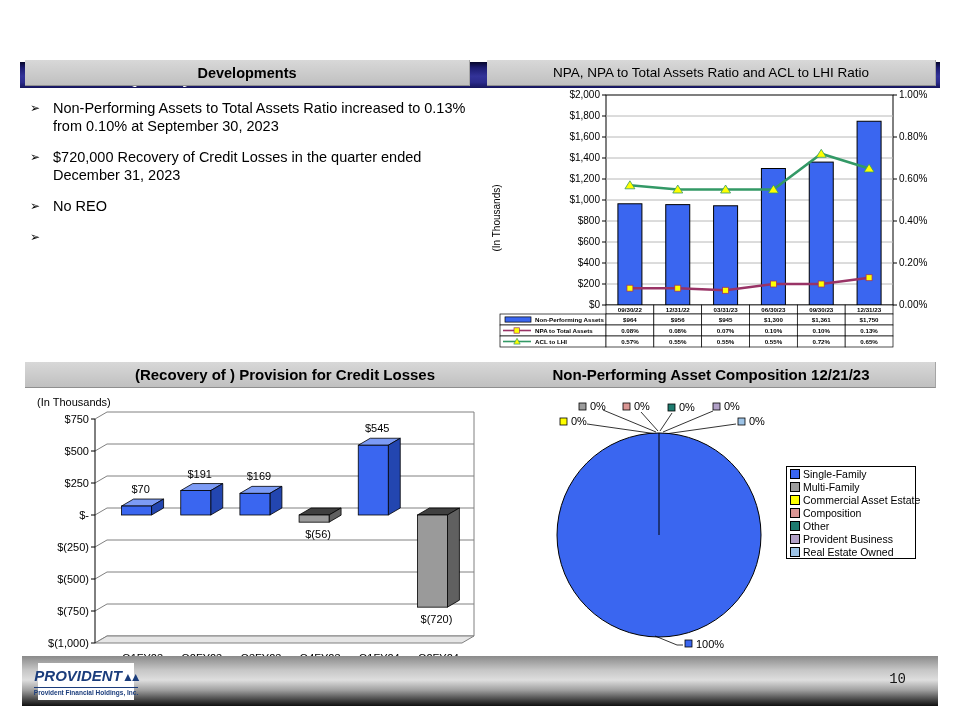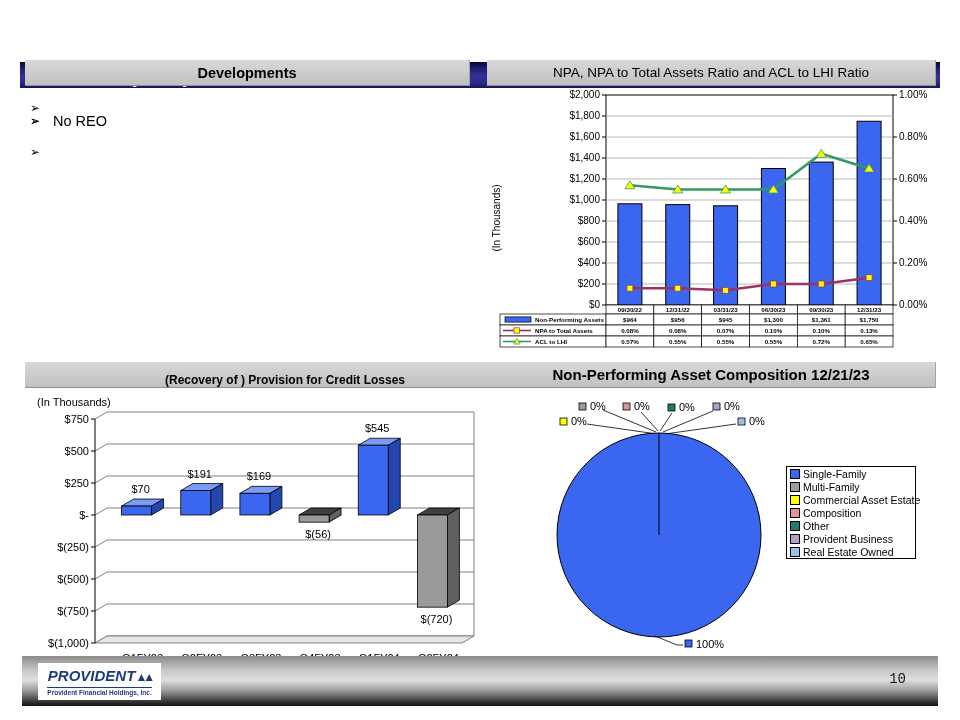--- a/index.html
+++ b/index.html
@@ -8,36 +8,36 @@
   .title-bar{position:absolute;left:20px;top:14px;width:920px;height:26px;box-sizing:border-box;
     background:linear-gradient(180deg,#05052a 0%,#1c1c70 22%,#333399 55%,#2b2b8c 78%,#15155a 100%);
     display:flex;align-items:center;padding-left:38px;margin-top:48px;}
   .title-text{color:#ffffff;font-size:22px;letter-spacing:.5px;}
   .hdr{position:absolute;height:26px;box-sizing:border-box;
     background:linear-gradient(180deg,#d8d8d8,#c0c0c0);
     border-bottom:1px solid #8f8f8f;border-right:1px solid #a5a5a5;
     display:flex;align-items:center;justify-content:center;color:#000;}
   #hdr-dev{left:25px;top:60px;width:445px;font-weight:bold;font-size:14.5px;}
   #hdr-npa{left:487px;top:60px;width:449px;font-weight:normal;font-size:13.5px;}
-  #hdr-prov{left:25px;top:362px;width:521px;font-weight:bold;font-size:12px;align-items:flex-end;}
+  #hdr-prov{left:25px;top:362px;width:521px;font-weight:bold;font-size:15px;}
   #hdr-comp{left:487px;top:362px;width:449px;font-weight:bold;font-size:15px;}
   .bullets{position:absolute;left:30px;top:100px;width:448px;list-style:none;margin:0;padding:0;}
   .bullets li{position:relative;padding-left:23px;margin-bottom:13px;
     font-size:14.5px;line-height:1.24;color:#000;}
   .bullets .arrow{position:absolute;left:0;top:1px;font-size:12px;color:#000;}
   #npa-svg{position:absolute;left:486px;top:88px;}
   #prov-svg{position:absolute;left:25px;top:390px;}
   #pie-svg{position:absolute;left:487px;top:393px;}
   #pie-legend{position:absolute;left:786px;top:466px;width:130px;background:#fff;
     border:1.5px solid #000;padding:0 3px;box-sizing:border-box;}
   .leg-row{display:flex;align-items:center;height:13px;font-size:10.5px;color:#000;white-space:nowrap;}
   .leg-sw{width:8px;height:8px;border:1px solid #000;margin-right:3px;flex:none;}
   .footer{position:absolute;left:22px;top:656px;width:916px;height:50px;
     background:linear-gradient(180deg,#8a8a8a 0%,#c6c6c6 28%,#dedede 48%,#a0a0a0 68%,#3a3a3a 90%,#101010 100%);}
-  .logo-box{position:absolute;left:16px;top:7px;width:123px;height:37px;background:#fff;
+  .logo-box{position:absolute;left:16px;top:7px;width:96px;height:37px;background:#fff;
     display:flex;flex-direction:column;align-items:center;justify-content:center;}
   .logo-main{font-size:15px;font-weight:bold;font-style:italic;color:#1b3d7c;line-height:1;}
   .logo-tri{font-style:normal;font-size:12px;letter-spacing:-4px;color:#1b3d7c;}
   .logo-sub{font-size:6.5px;font-weight:bold;color:#1b3d7c;border-top:1.5px solid #1b3d7c;
     margin-top:2px;padding-top:1px;white-space:nowrap;}
   .page-num{position:absolute;right:32px;top:15px;font-family:Liberation Mono, monospace;
     font-size:14px;color:#141414;}
 </style>
 </head>
 <body>
@@ -55,22 +55,22 @@
     <span>Developments</span>
   </div>
   <div class="hdr" id="hdr-prov">
     <span>(Recovery of ) Provision for Credit Losses</span>
   </div>
   <div class="hdr" id="hdr-comp">
     <span>Non-Performing Asset Composition 12/21/23</span>
   </div>
 
   <ul class="bullets" id="bullet-list">
-      <li><span class="arrow">➢</span></li>
-      <li><span class="arrow">➢</span></li>
+      <li><span class="arrow">➢</span><span>Non-Performing Assets to Total Assets Ratio increased to 0.13% from 0.10% at September 30, 2023</span></li>
+      <li><span class="arrow">➢</span><span>$720,000 Recovery of Credit Losses in the quarter ended December 31, 2023</span></li>
       <li><span class="arrow">➢</span><span>No REO</span></li>
       <li><span class="arrow">➢</span></li>
     </ul>
 
   <svg id="npa-svg" width="454" height="268" viewBox="0 0 454 268">
       <rect x="120" y="7" width="287" height="210" fill="#fff" stroke="#000" stroke-width="1"></rect>
       <line x1="120" y1="196" x2="407" y2="196" stroke="#b8b8b8" stroke-width="1"></line>
       <line x1="120" y1="175" x2="407" y2="175" stroke="#b8b8b8" stroke-width="1"></line>
       <line x1="120" y1="154" x2="407" y2="154" stroke="#b8b8b8" stroke-width="1"></line>
       <line x1="120" y1="133" x2="407" y2="133" stroke="#b8b8b8" stroke-width="1"></line>

